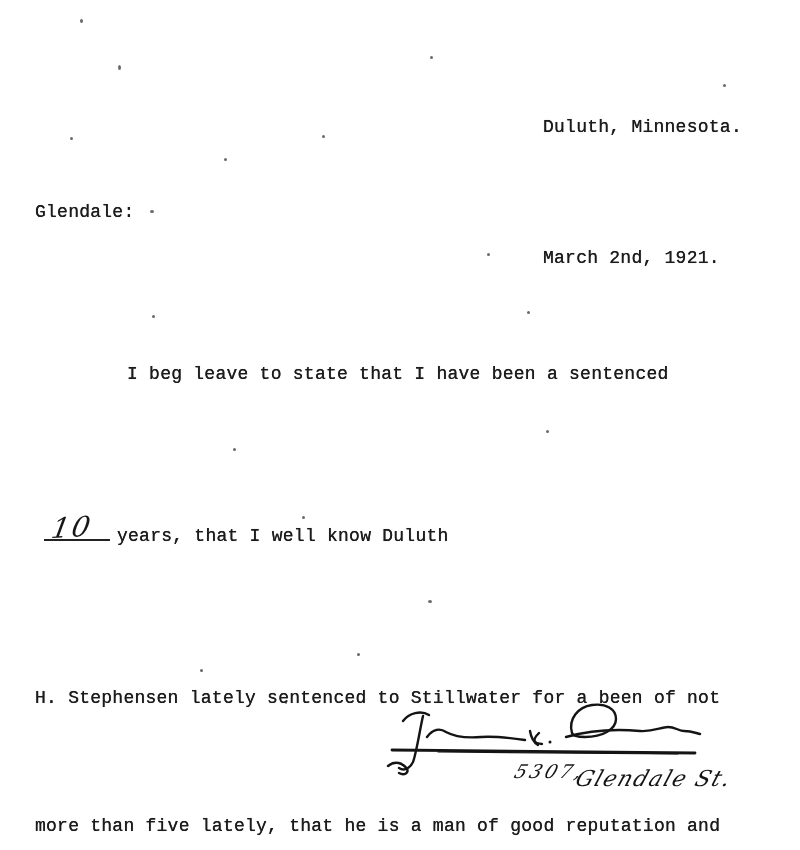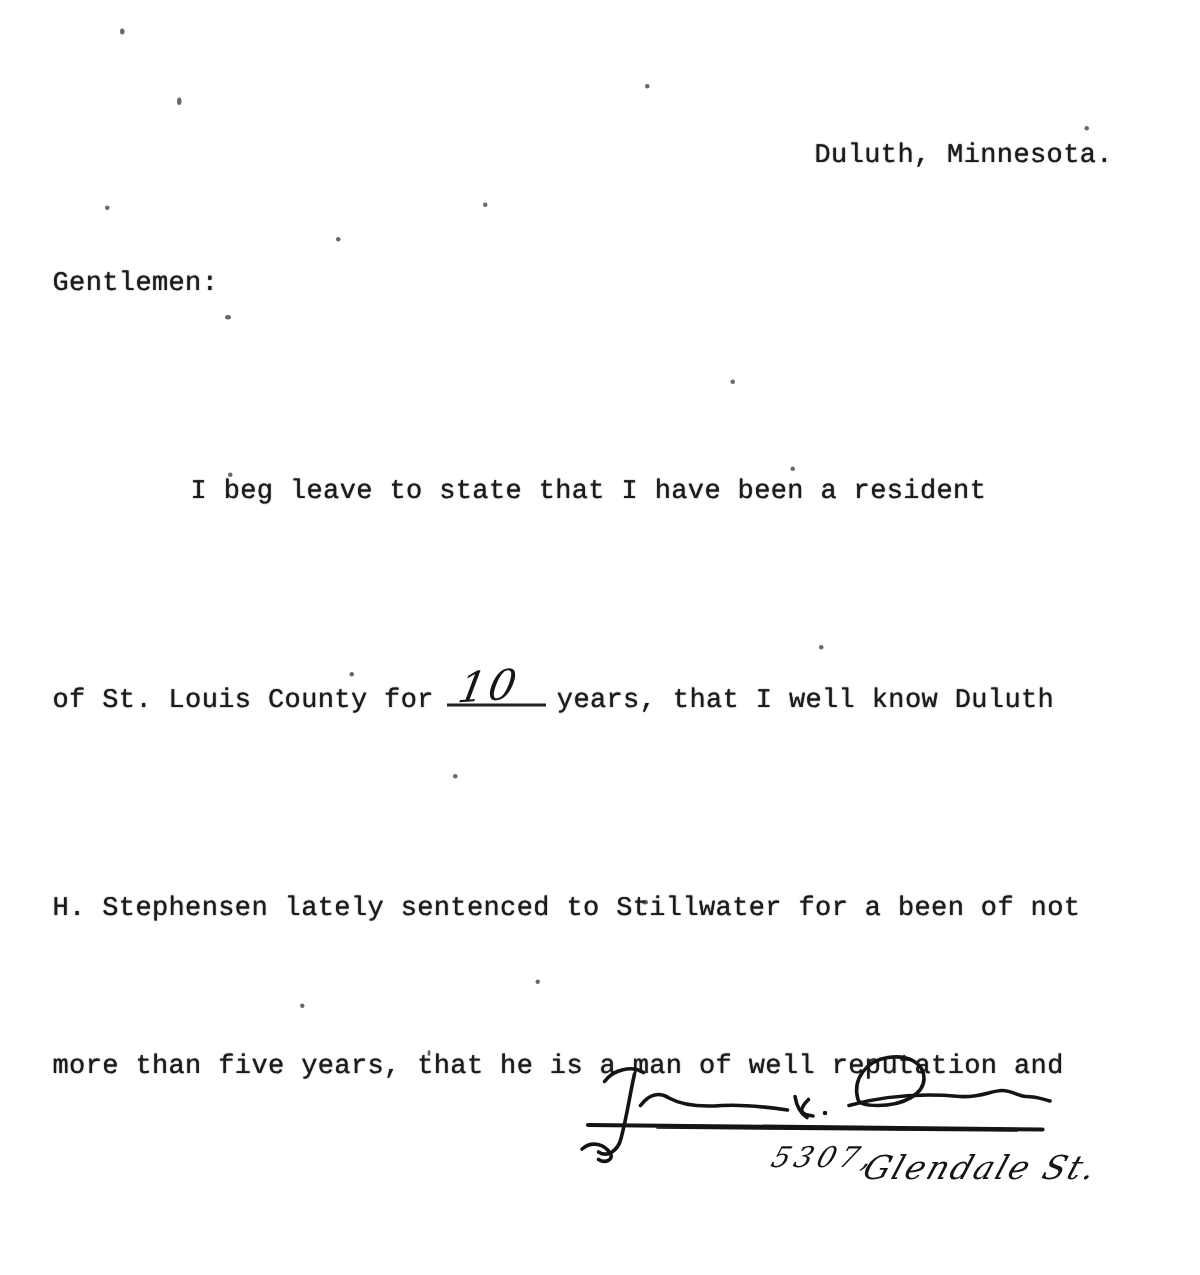--- a/index.html
+++ b/index.html
@@ -27,21 +27,21 @@
     top: 14px;
     left: 543px;
     line-height: 36px;
   }
   .letter-body {
     position: absolute;
     top: 102px;
     left: 35px;
     line-height: 34.8px;
   }
-  .line { white-space: pre; }
+  .line { white-space: pre; margin-top: 23px; }
   .indent { padding-left: 92px; }
   
   .blank {
     display: inline-block;
     position: relative;
     width: 66px;
     height: 16px;
     margin: 0 7px 0 9px;
     border-bottom: 2.6px solid #222;
     vertical-align: baseline;
@@ -78,31 +78,32 @@
     opacity: 0.7;
   }
 </style>
 </head>
 <body>
 
 <div class="page">
 
   <div class="dateline typewriter">
     <div class="line">Duluth, Minnesota.</div>
+    <div class="line">March 2nd, 1921.</div>
   </div>
 
   <div class="letter-body typewriter">
-    <div class="line">Gentlemen:</div>
+    <div class="line">Glendale:</div>
 
-    <div class="line indent">I beg leave to state that I have been a resident</div>
+    <div class="line indent">I beg leave to state that I have been a sentenced</div>
 
-    <div class="line"><span>of St. Louis County for</span><span class="blank"><span class="handwritten-value">10</span></span><span>years, that I well know Duluth</span></div>
+    <div class="line"><span class="blank"><span class="handwritten-value">10</span></span><span>years, that I well know Duluth</span></div>
 
     <div class="line">H. Stephensen lately sentenced to Stillwater for a been of not</div>
-    <div class="line">more than five years, that he is a man of well reputation and</div>
+    <div class="line">more than five lately, that he is a man of good reputation and</div>
     
     
     
     
     
     
 
     
     
     

